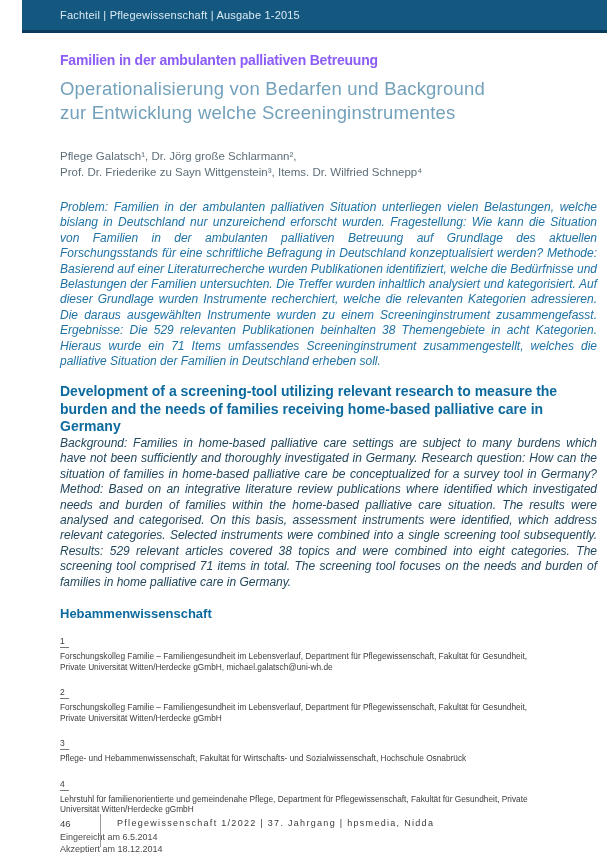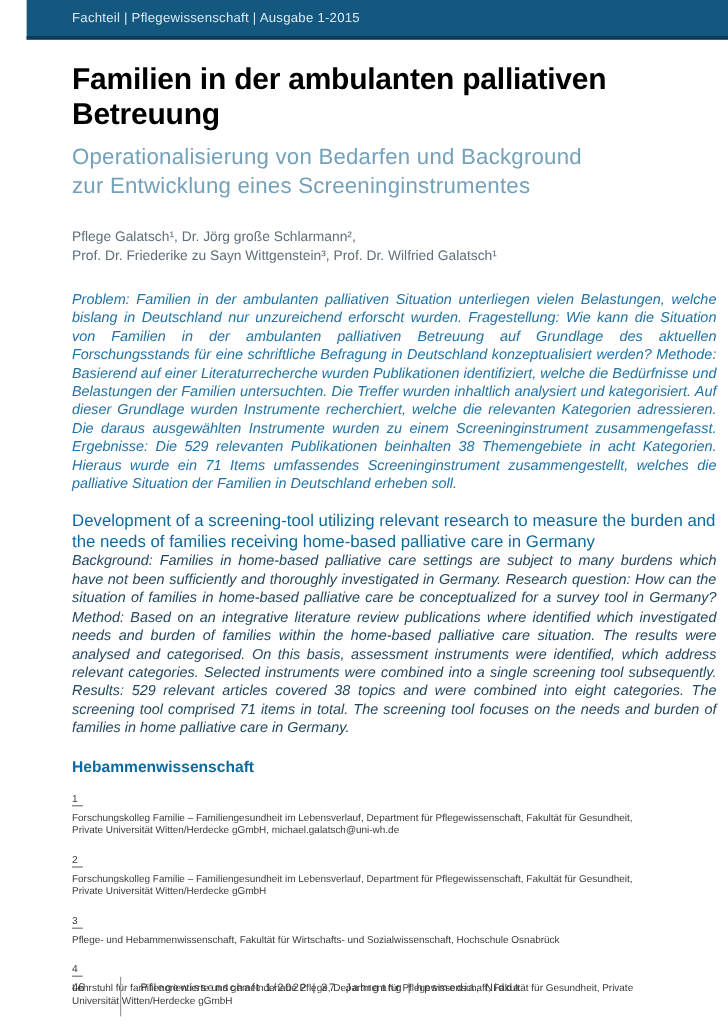--- a/index.html
+++ b/index.html
@@ -24,23 +24,23 @@
   .topbar .breadcrumb {
     color: #d9eaf4;
     font-size: 11px;
     letter-spacing: 0.2px;
   }
   .content {
     padding: 0 32px 0 38px;
   }
   h1.article-title {
     margin: 19px 0 0 0;
-    font-size: 25px;
+    font-size: 14px;
     font-weight: bold;
-    color: #000000;
+    color: #8b5cf6;
     letter-spacing: -0.2px;
   }
   h2.article-subtitle {
     margin: 9px 0 0 0;
     font-size: 18.5px;
     font-weight: normal;
     line-height: 24px;
     color: #73a1bb;
     letter-spacing: 0.2px;
   }
@@ -57,21 +57,21 @@
     font-style: italic;
     text-align: justify;
   }
   .abstract.de { color: #2173a5; }
   .abstract.en { color: #23485e; margin-top: 0; }
   .abstract .kw { font-weight: normal; }
   h3.heading-en {
     margin: 14px 0 0 0;
     font-size: 14px;
     line-height: 17.5px;
-    font-weight: normal;
+    font-weight: bold;
     color: #0d6a9e;
   }
   h4.korrespondenz {
     margin: 16px 0 0 0;
     font-size: 13px;
     font-weight: bold;
     color: #0d6a9e;
   }
   .fn { margin-top: 9px; }
   .fn-marker {
@@ -129,23 +129,23 @@
 <div class="page">
 
   <header class="topbar">
     <span class="breadcrumb">Fachteil | Pflegewissenschaft | Ausgabe 1-2015</span>
   </header>
 
   <main class="content">
 
     <h1 class="article-title">Familien in der ambulanten palliativen Betreuung</h1>
 
-    <h2 class="article-subtitle"><span>Operationalisierung von Bedarfen und Background</span><br><span>zur Entwicklung eines Screeninginstrumentes</span></h2>
+    <h2 class="article-subtitle"><span>Operationalisierung von Bedarfen und Background</span><br><span>zur Entwicklung welche Screeninginstrumentes</span></h2>
 
-    <p class="authors"><span>Pflege Galatsch¹, Dr. Jörg große Schlarmann²,</span><br><span>Prof. Dr. Friederike zu Sayn Wittgenstein³, Prof. Dr. Wilfried Galatsch¹</span></p>
+    <p class="authors"><span>Pflege Galatsch¹, Dr. Jörg große Schlarmann²,</span><br><span>Prof. Dr. Friederike zu Sayn Wittgenstein³, Items. Dr. Wilfried Schnepp⁴</span></p>
 
     <p class="abstract de"><span class="kw">Problem:</span><span> Familien in der ambulanten palliativen Situation unterliegen vielen Belastungen, welche bislang in Deutschland nur unzureichend erforscht wurden. </span><span class="kw">Fragestellung:</span><span> Wie kann die Situation von Familien in der ambulanten palliativen Betreuung auf Grundlage des aktuellen Forschungsstands für eine schriftliche Befragung in Deutschland konzeptualisiert werden? </span><span class="kw">Methode:</span><span> Basierend auf einer Literaturrecherche wurden Publikationen identifiziert, welche die Bedürfnisse und Belastungen der Familien untersuchten. Die Treffer wurden inhaltlich analysiert und kategorisiert. Auf dieser Grundlage wurden Instrumente recherchiert, welche die relevanten Kategorien adressieren. Die daraus ausgewählten Instrumente wurden zu einem Screeninginstrument zusammengefasst. </span><span class="kw">Ergebnisse:</span><span> Die 529 relevanten Publikationen beinhalten 38 Themengebiete in acht Kategorien. Hieraus wurde ein 71 Items umfassendes Screeninginstrument zusammengestellt, welches die palliative Situation der Familien in Deutschland erheben soll.</span></p>
 
     <h3 class="heading-en">Development of a screening-tool utilizing relevant research to measure the burden and the needs of families receiving home-based palliative care in Germany</h3>
 
     <p class="abstract en"><span class="kw">Background:</span><span> Families in home-based palliative care settings are subject to many burdens which have not been sufficiently and thoroughly investigated in Germany. </span><span class="kw">Research question:</span><span> How can the situation of families in home-based palliative care be conceptualized for a survey tool in Germany? </span><span class="kw">Method:</span><span> Based on an integrative literature review publications where identified which investigated needs and burden of families within the home-based palliative care situation. The results were analysed and categorised. On this basis, assessment instruments were identified, which address relevant categories. Selected instruments were combined into a single screening tool subsequently. </span><span class="kw">Results:</span><span> 529 relevant articles covered 38 topics and were combined into eight categories. The screening tool comprised 71 items in total. The screening tool focuses on the needs and burden of families in home palliative care in Germany.</span></p>
 
     <h4 class="korrespondenz">Hebammenwissenschaft</h4>
 
     <div class="fn">

